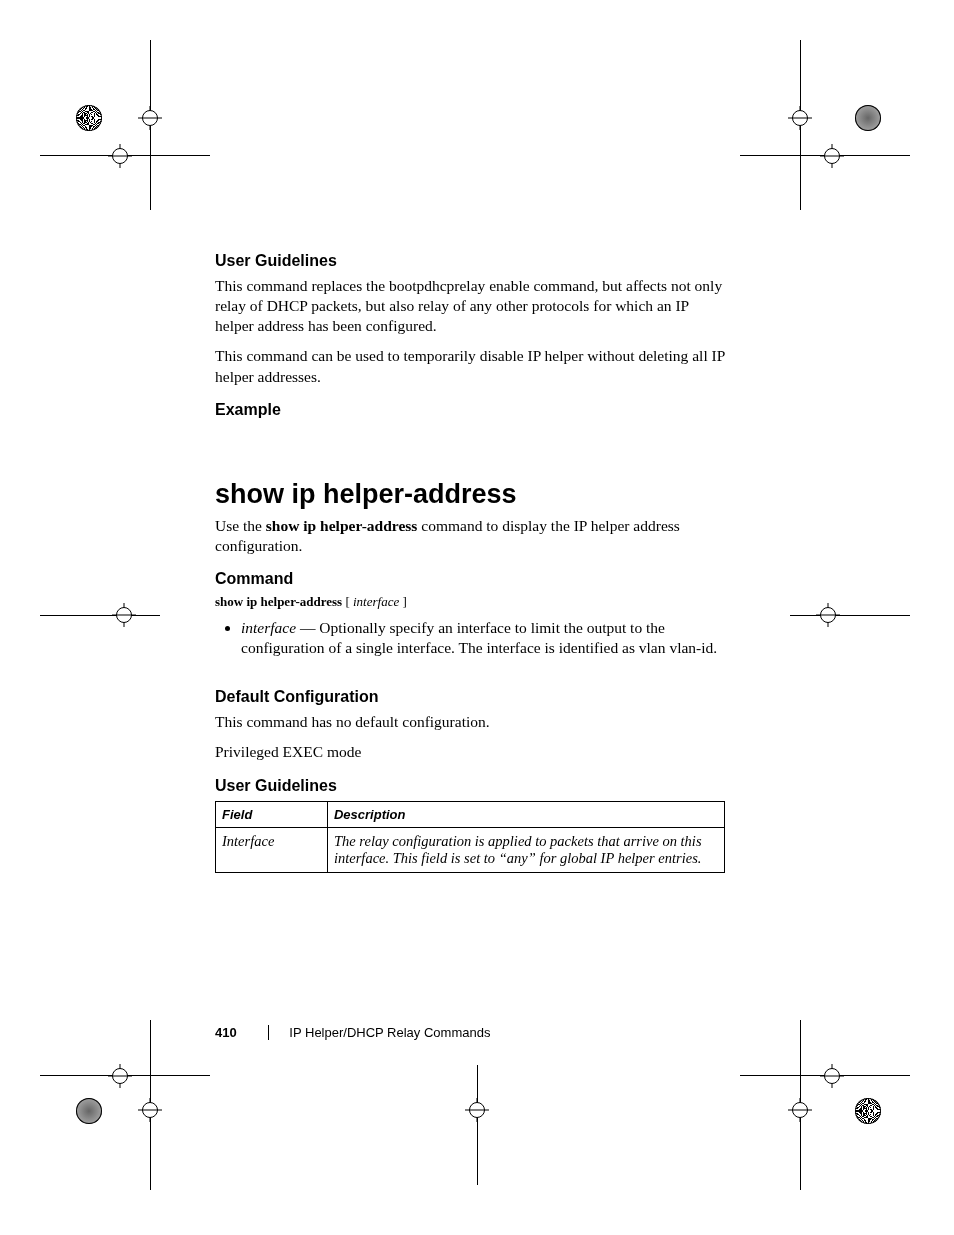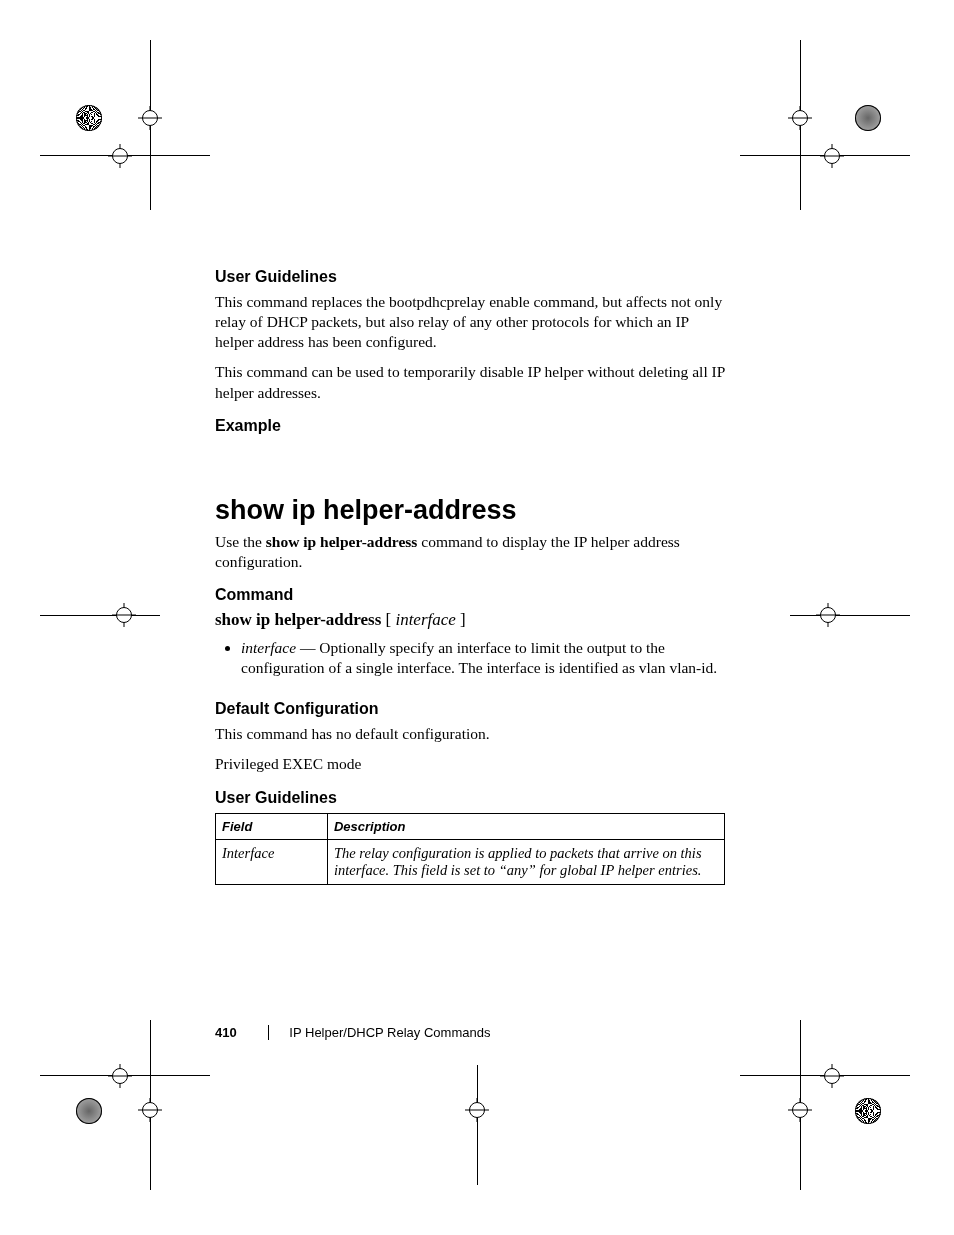--- a/index.html
+++ b/index.html
@@ -7,21 +7,21 @@
     padding: 0;
     width: 954px;
     height: 1235px;
     background: #fff;
     font-family: Georgia, 'Times New Roman', serif;
     color: #000;
     position: relative;
   }
   .page-content {
     position: absolute;
-    top: 268px;
+    top: 252px;
     left: 215px;
     width: 510px;
   }
   .section-heading {
     font-family: Arial, Helvetica, sans-serif;
     font-weight: bold;
     font-size: 16px;
     color: #000;
     margin: 0 0 6px 0;
   }
@@ -32,21 +32,21 @@
   }
   .h1-command {
     font-family: Arial, Helvetica, sans-serif;
     font-weight: bold;
     font-size: 27px;
     margin: 30px 0 6px 0;
   }
   .bold { font-weight: bold; }
   .italic { font-style: italic; }
   .syntax-line {
-    font-size: 17px;
+    font-size: 13px;
     margin: 0 0 8px 0;
   }
   ul.bullet {
     margin: 8px 0 12px 0;
     padding-left: 26px;
   }
   ul.bullet li {
     font-size: 15.5px;
     line-height: 1.3;
     margin-bottom: 4px;
@@ -136,21 +136,21 @@
   <div class="section-heading" style="margin-top:14px;">Command</div>
   <p class="syntax-line">
     <span class="bold">show ip helper-address</span><span> [ </span><span class="italic">interface</span><span> ]</span>
   </p>
   <ul class="bullet">
     <li>
       <span class="italic">interface</span><span> — Optionally specify an interface to limit the output to the configuration of a single interface. The interface is identified as vlan vlan-id.</span>
     </li>
   </ul>
 
-  <div class="section-heading" style="margin-top:22px;">Default Configuration</div>
+  <div class="section-heading" style="margin-top:30px;">Default Configuration</div>
   <p class="para">This command has no default configuration.</p>
 
   <p class="para">Privileged EXEC mode</p>
 
   <div class="section-heading" style="margin-top:14px;">User Guidelines</div>
 
   <table class="fields">
     <tbody>
         <tr>
       <th style="width:22%;">Field</th>

